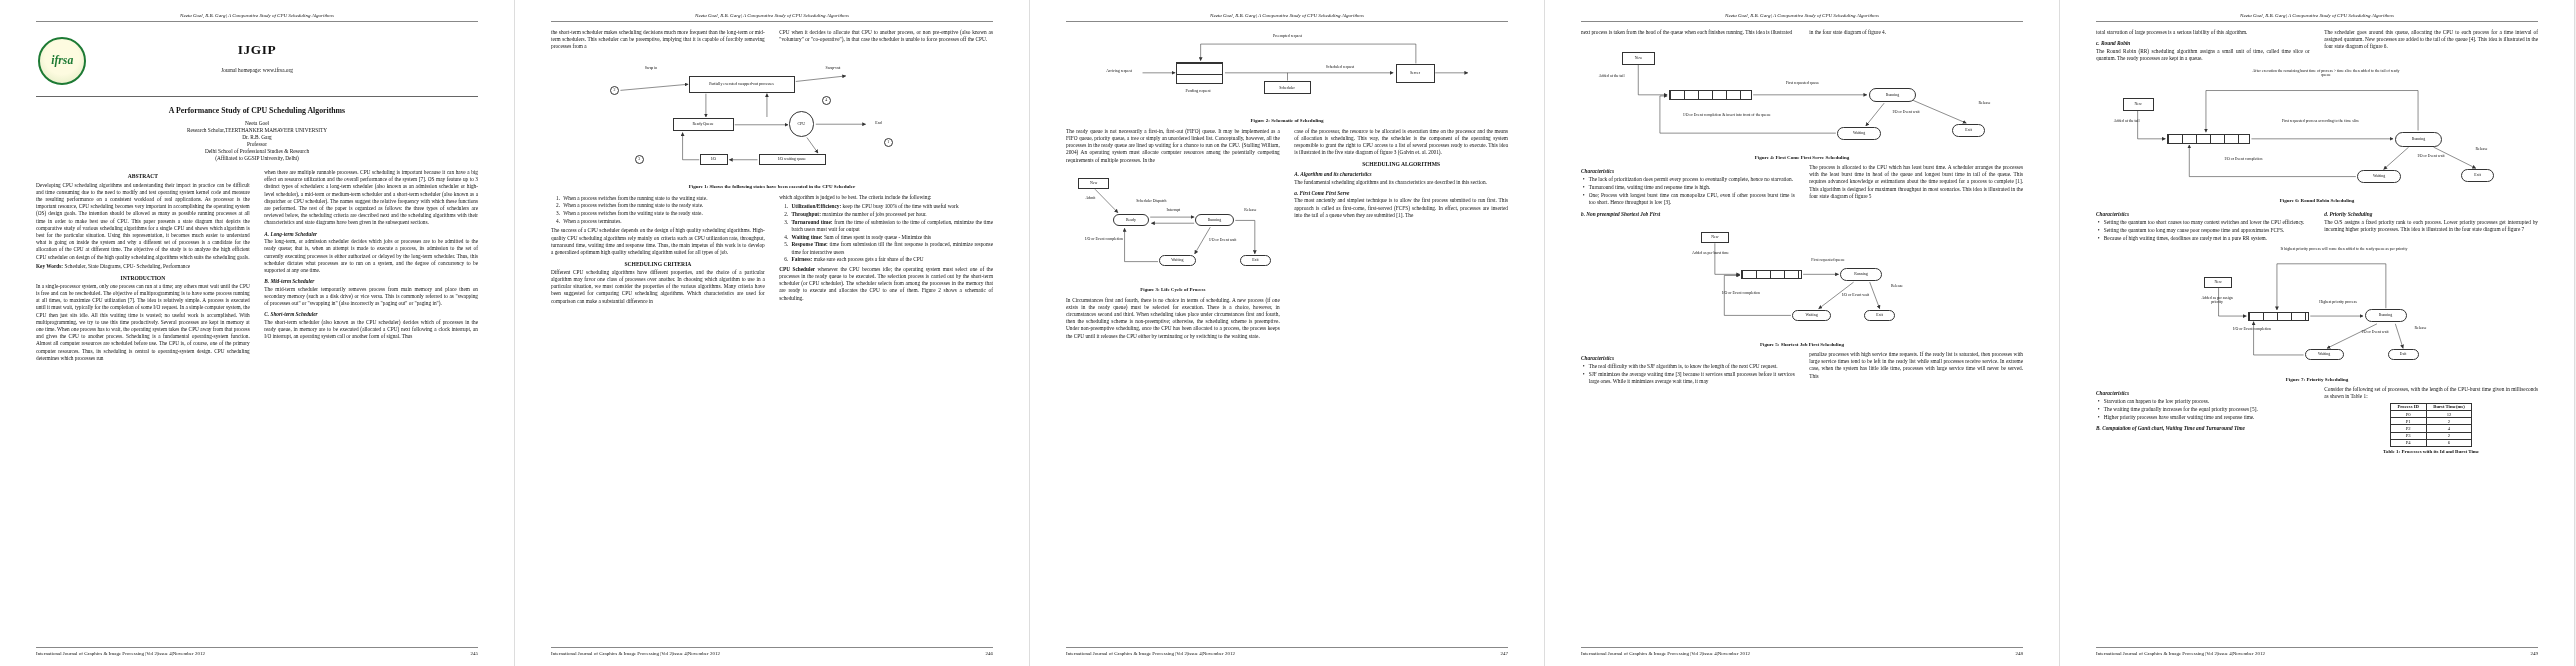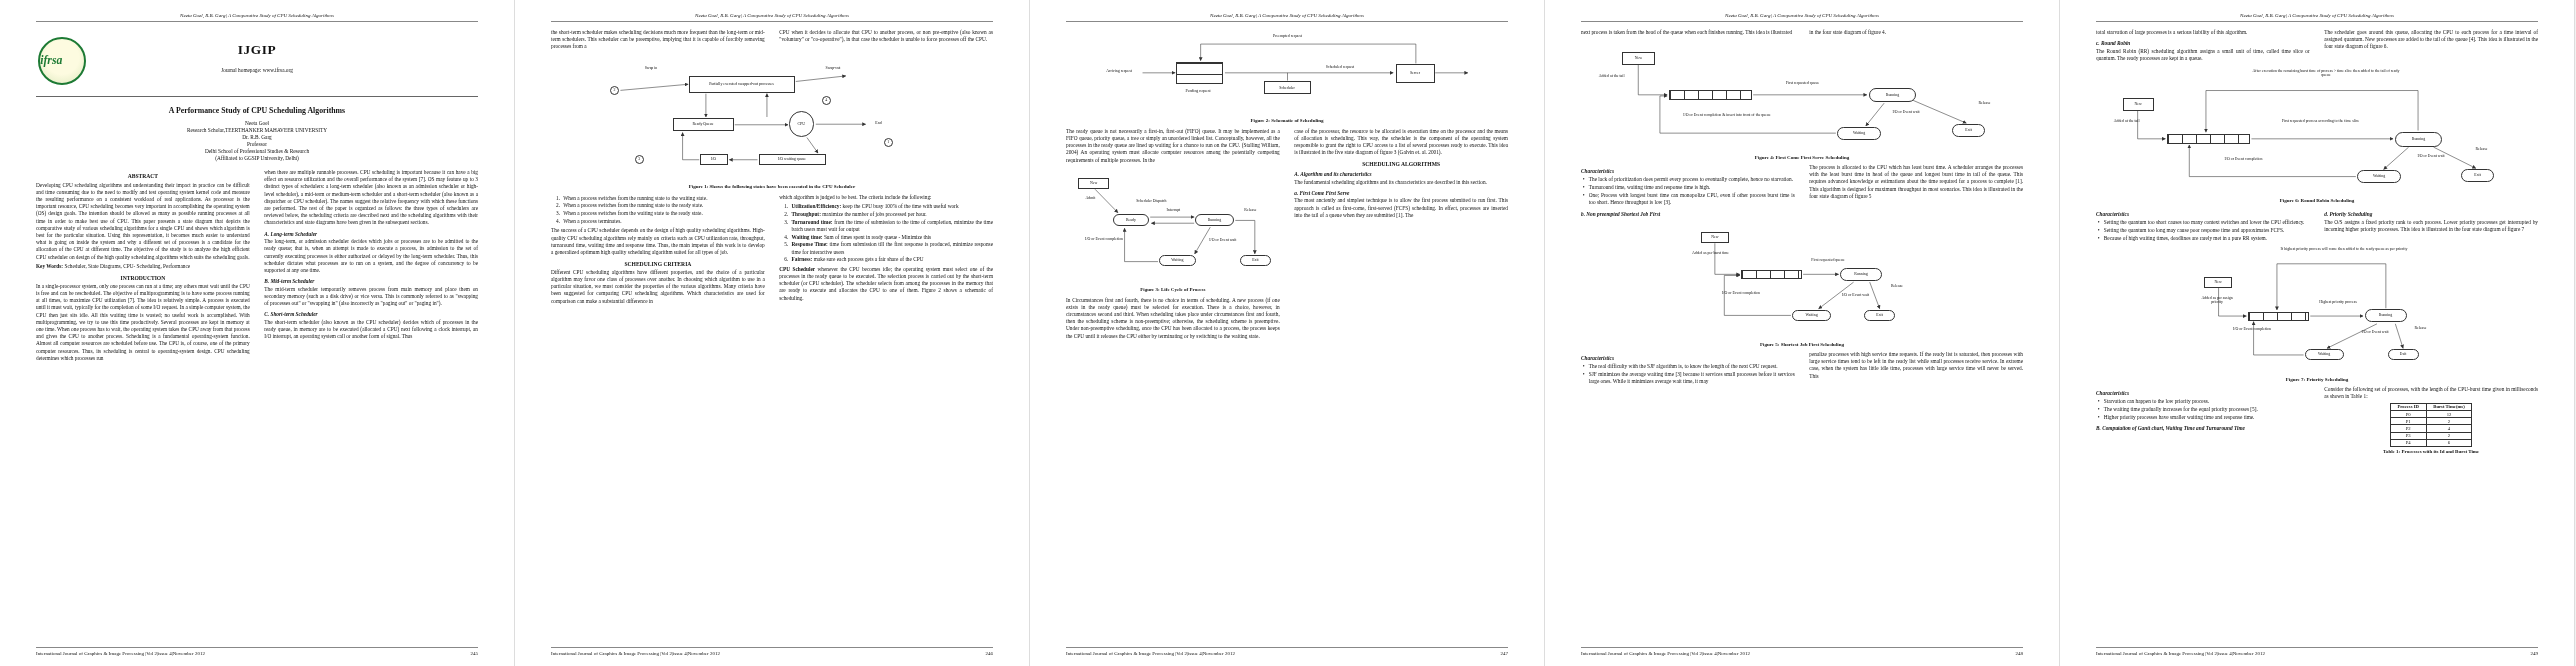--- a/index.html
+++ b/index.html
@@ -54,21 +54,21 @@
     text-align: justify; margin-bottom: 1.1px;
   }
   .bull::before { content: "\2022"; position: absolute; left: 1.7px; }
   
   .masthead { position: relative; padding: 7.8px 0 6.7px; border-bottom: 0.8px solid #666; min-height: 68px; }
   .logo {
     position: absolute; left: 2.2px; top: 7.8px;
     width: 48px; height: 48px;
     border: 2.2px solid #1d7a34; border-radius: 50%;
     background: radial-gradient(circle at 50% 42%, #fdfbe0 50%, #dce8bd 100%);
-    display: flex; align-items: center; justify-content: flex-start;
+    display: flex; align-items: center; justify-content: center;
   }
   .logo .ifrsa { font-style: italic; font-weight: bold; color: #1d7a34; font-size: 11.7px; }
   .mast-center { text-align: center; padding-top: 5.6px; }
   .jabbr { font-size: 13.3px; font-weight: bold; letter-spacing: 0.6px; }
   .jhome { font-size: 5.3px; margin-top: 9px; }
   .title { text-align: center; font-weight: bold; font-size: 7.8px; margin: 9px 0 5.6px; }
   .authors { text-align: center; font-size: 5.3px; line-height: 7px; margin-bottom: 6.7px; }
   
   .fig { position: relative; font-size: 3.9px; line-height: 1.15; }
   .fig svg.arrows { position: absolute; left: 0; top: 0; }

